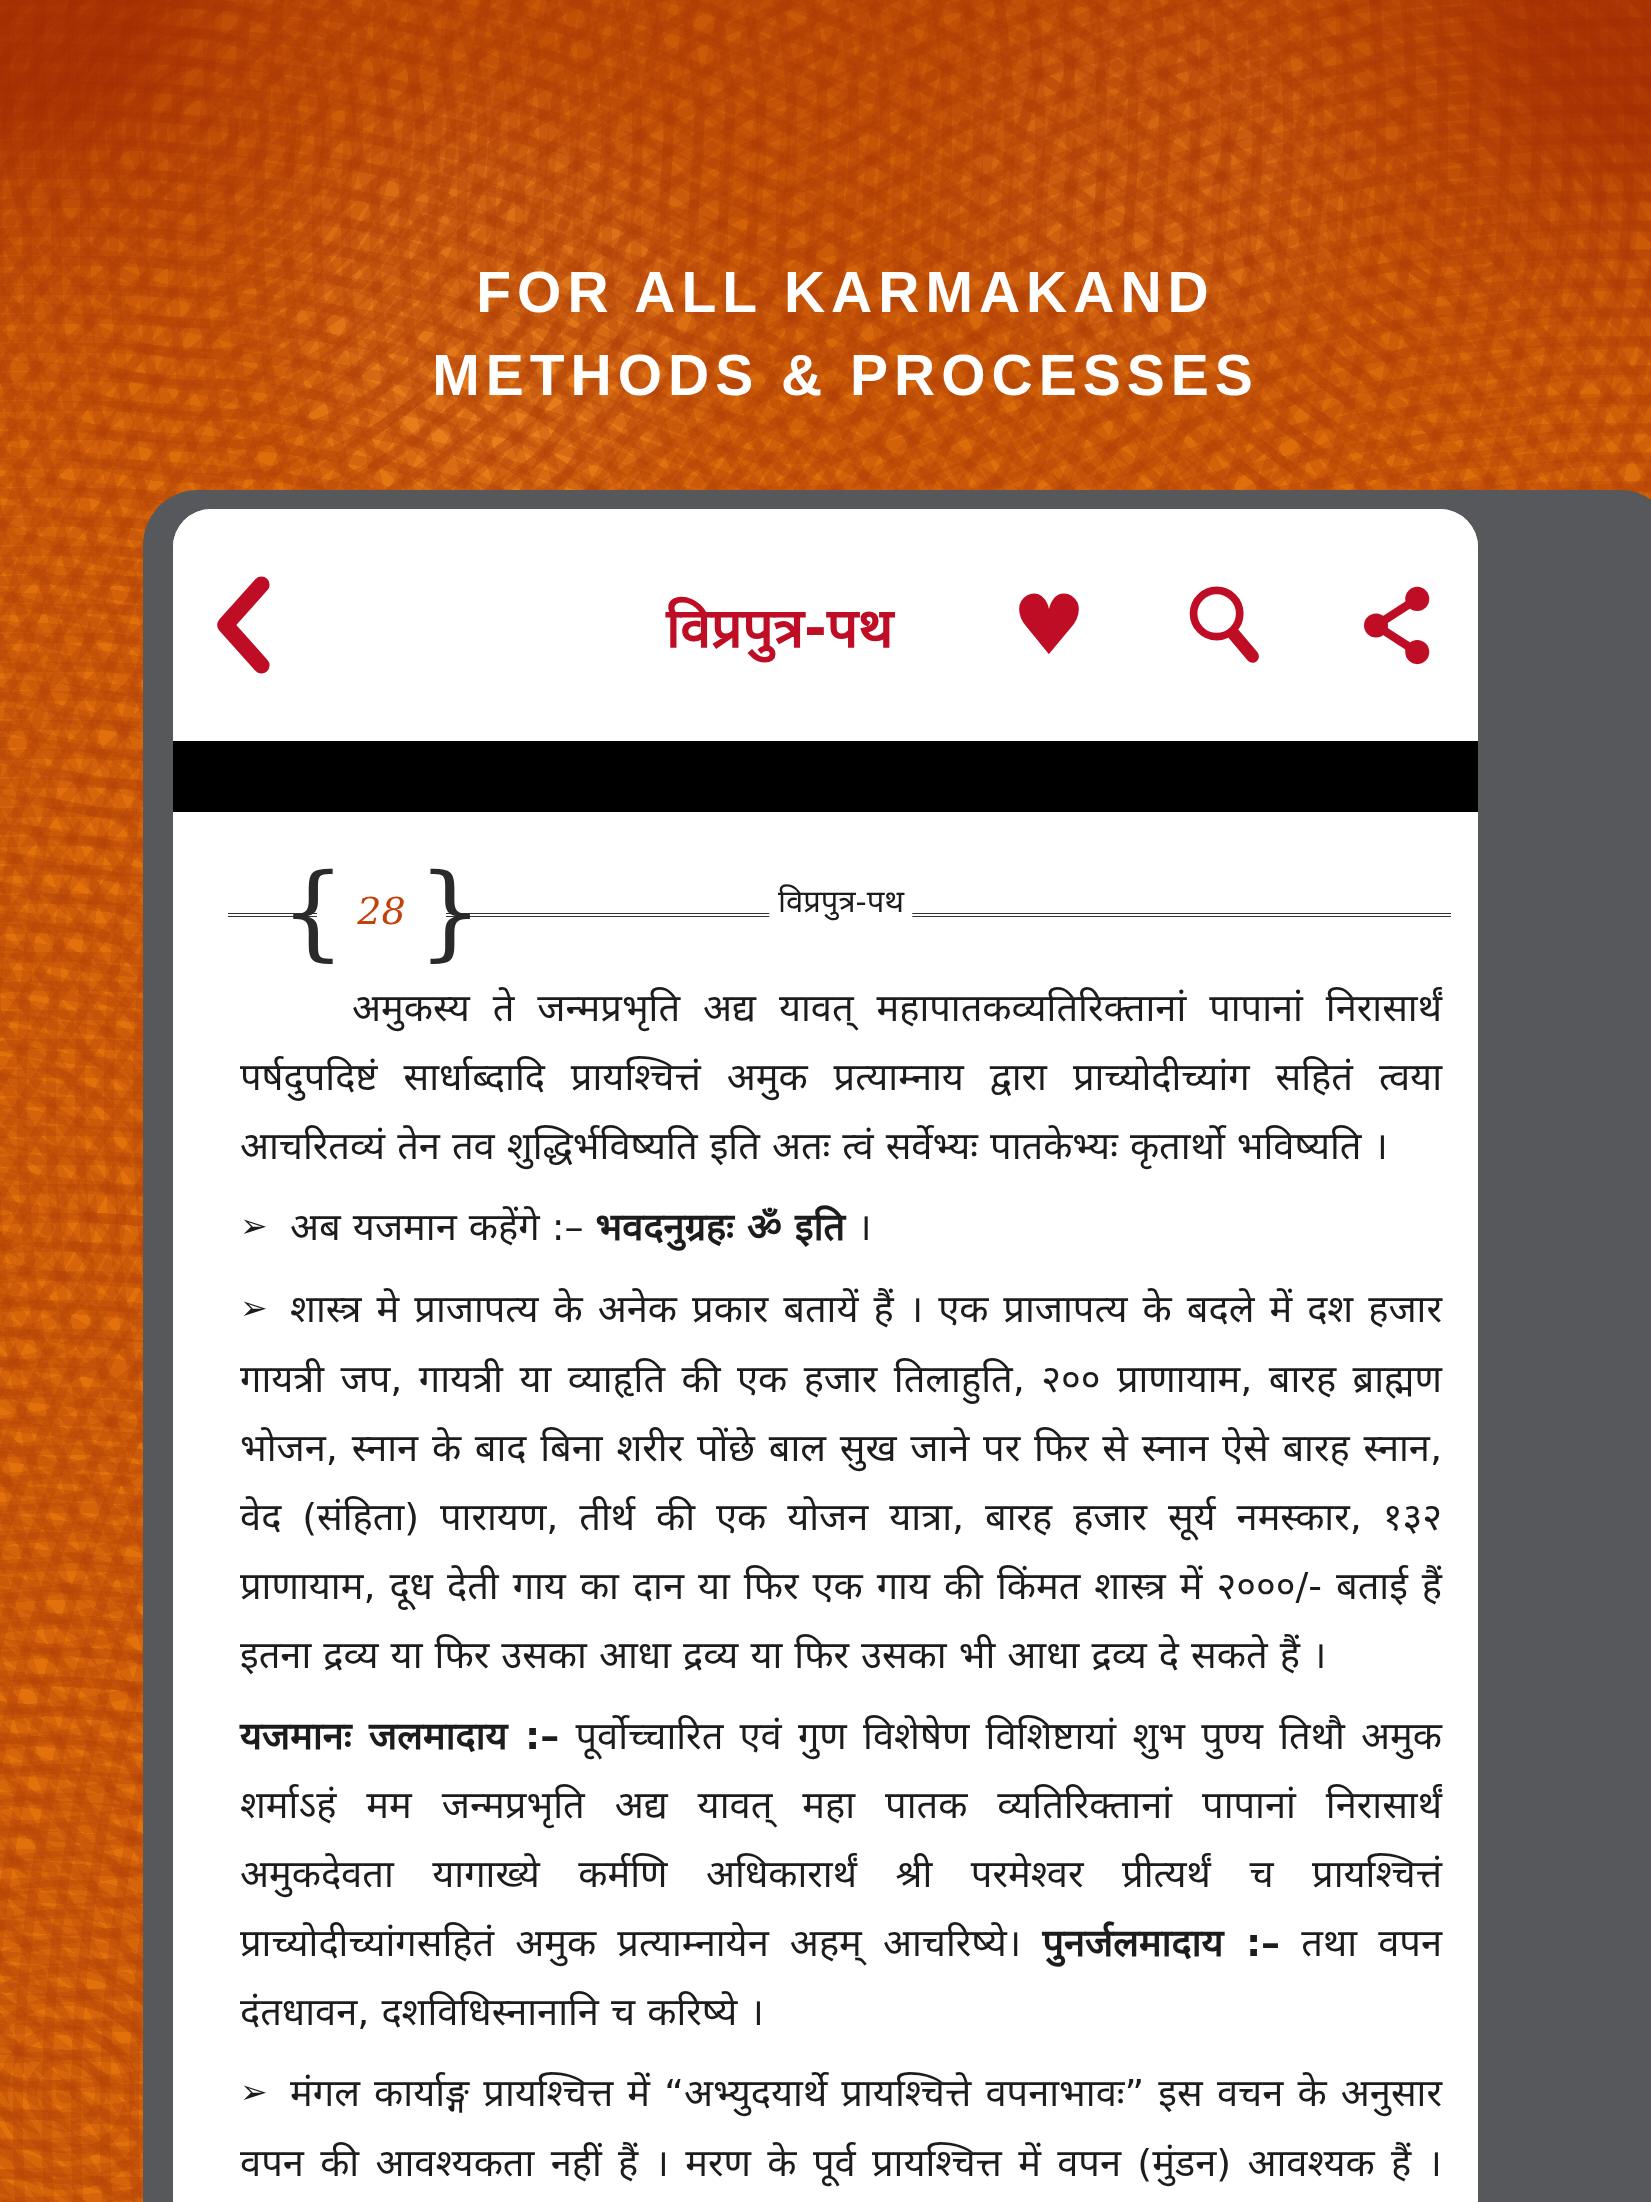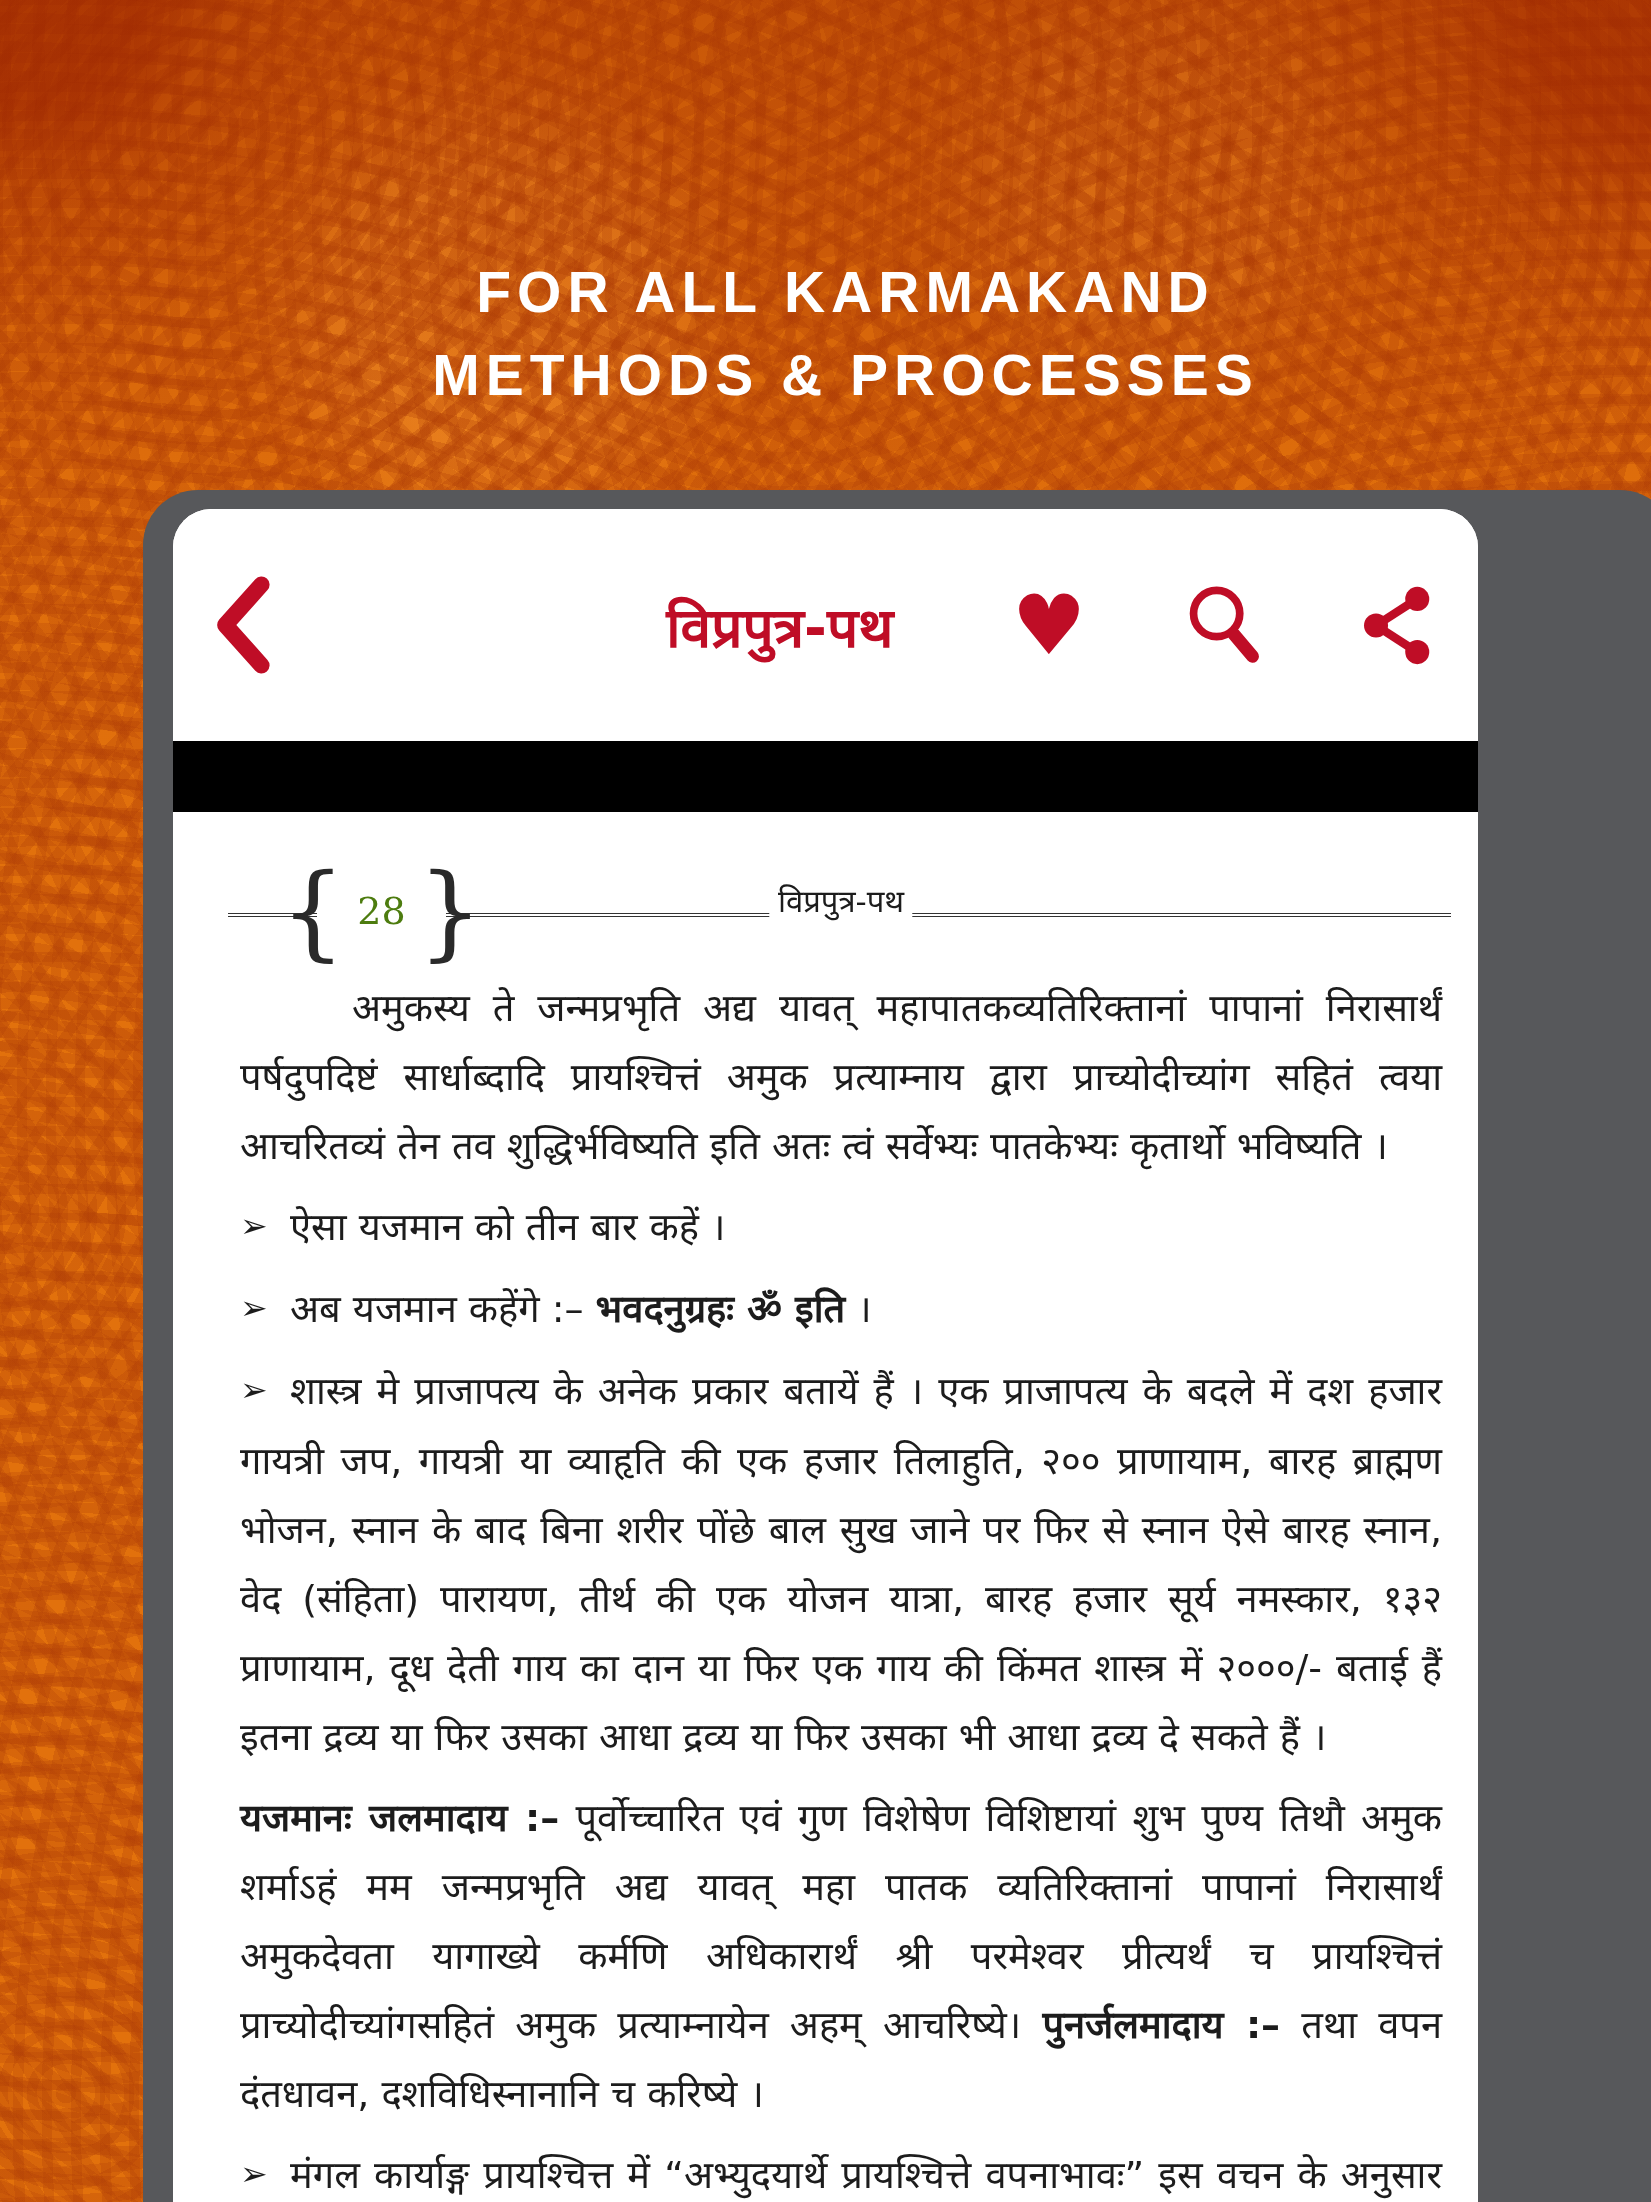--- a/index.html
+++ b/index.html
@@ -60,21 +60,21 @@
   .page-header{position:relative;height:102px;margin-bottom:12px;}
   .page-header .rule{
     position:absolute;left:0;right:2.6px;top:53px;height:0;
     border-top:4.3px double #333;border-bottom:none;
   }
   .page-num-wrap{
     position:absolute;left:89px;top:-3.4px;width:129px;height:110px;
     background:#fff;display:flex;align-items:center;justify-content:center;z-index:2;
   }
   .brace{font-family:"DejaVu Serif",serif;font-size:102px;font-weight:400;color:#2a2a2a;line-height:102px;}
-  .page-num{font-family:"DejaVu Serif",serif;font-size:38px;color:#4d7c0f;padding:0 12px;}
+  .page-num{font-family:"DejaVu Serif",serif;font-size:38px;color:#c2410c;padding:0 12px;font-style:italic;}
   .page-header .ph-title{
     position:absolute;left:50%;transform:translateX(-50%);top:6.9px;
     font-size:31px;color:#1c1c1c;background:#fff;padding:0 8.6px;z-index:1;
   }
   .block{margin:12px;text-align:justify;}
   .block.indent{text-indent:112px;}
   .bullet-arrow{font-size:33px;margin-right:22.4px;position:relative;top:-2.6px;}
   .seg-bold{font-weight:700;}
   svg{display:block;}
 </style>
@@ -135,21 +135,20 @@
         <div class="page-num-wrap">
           <span class="brace">{</span>
           <span class="page-num">28</span>
           <span class="brace">}</span>
         </div>
         <div class="ph-title">विप्रपुत्र-पथ</div>
       </div>
 
       <div id="doc-body">
           <p class="block indent"><span>अमुकस्य ते जन्मप्रभृति अद्य यावत् महापातकव्यतिरिक्तानां पापानां निरासार्थं पर्षदुपदिष्टं सार्धाब्दादि प्रायश्चित्तं अमुक प्रत्याम्नाय द्वारा प्राच्योदीच्यांग सहितं त्वया आचरितव्यं तेन तव शुद्धिर्भविष्यति इति अतः त्वं सर्वेभ्यः पातकेभ्यः कृतार्थो भविष्यति ।</span></p>
-          <p class="block"><span class="bullet-arrow">➢</span><span>ऐसा यजमान को तीन बार कहें ।</span></p>
           <p class="block"><span class="bullet-arrow">➢</span><span>अब यजमान कहेंगे :– </span><span class="seg-bold">भवदनुग्रहः ॐ इति</span><span> ।</span></p>
           <p class="block"><span class="bullet-arrow">➢</span><span>शास्त्र मे प्राजापत्य के अनेक प्रकार बतायें हैं । एक प्राजापत्य के बदले में दश हजार गायत्री जप, गायत्री या व्याहृति की एक हजार तिलाहुति, २०० प्राणायाम, बारह ब्राह्मण भोजन, स्नान के बाद बिना शरीर पोंछे बाल सुख जाने पर फिर से स्नान ऐसे बारह स्नान, वेद (संहिता) पारायण, तीर्थ की एक योजन यात्रा, बारह हजार सूर्य नमस्कार, १३२ प्राणायाम, दूध देती गाय का दान या फिर एक गाय की किंमत शास्त्र में २०००/- बताई हैं इतना द्रव्य या फिर उसका आधा द्रव्य या फिर उसका भी आधा द्रव्य दे सकते हैं ।</span></p>
           <p class="block"><span class="seg-bold">यजमानः जलमादाय :–</span><span> पूर्वोच्चारित एवं गुण विशेषेण विशिष्टायां शुभ पुण्य तिथौ अमुक शर्माऽहं मम जन्मप्रभृति अद्य यावत् महा पातक व्यतिरिक्तानां पापानां निरासार्थं अमुकदेवता यागाख्ये कर्मणि अधिकारार्थं श्री परमेश्वर प्रीत्यर्थं च प्रायश्चित्तं प्राच्योदीच्यांगसहितं अमुक प्रत्याम्नायेन अहम् आचरिष्ये। </span><span class="seg-bold">पुनर्जलमादाय :–</span><span> तथा वपन दंतधावन, दशविधिस्नानानि च करिष्ये ।</span></p>
           <p class="block"><span class="bullet-arrow">➢</span><span>मंगल कार्याङ्ग प्रायश्चित्त में “अभ्युदयार्थे प्रायश्चित्ते वपनाभावः” इस वचन के अनुसार वपन की आवश्यकता नहीं हैं । मरण के पूर्व प्रायश्चित्त में वपन (मुंडन) आवश्यक हैं । यदि करना</span></p>
         </div>
     </div>
 
   </div>
 </div>
 

